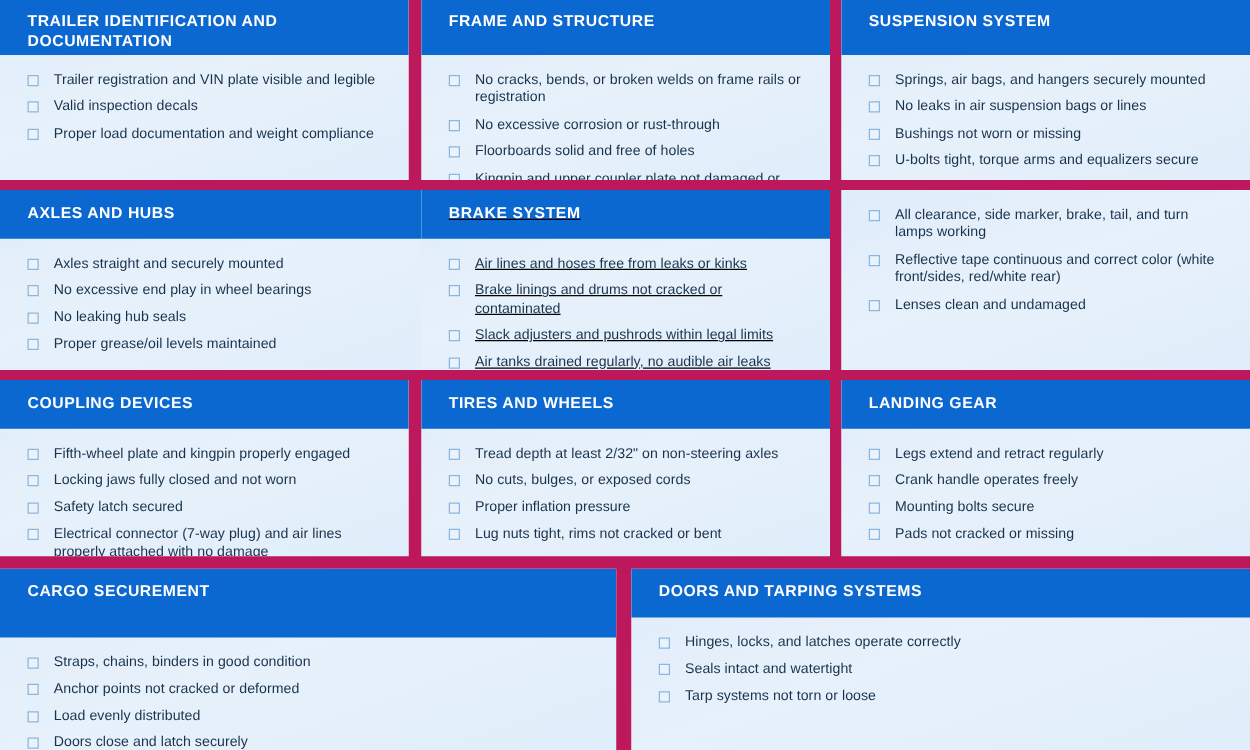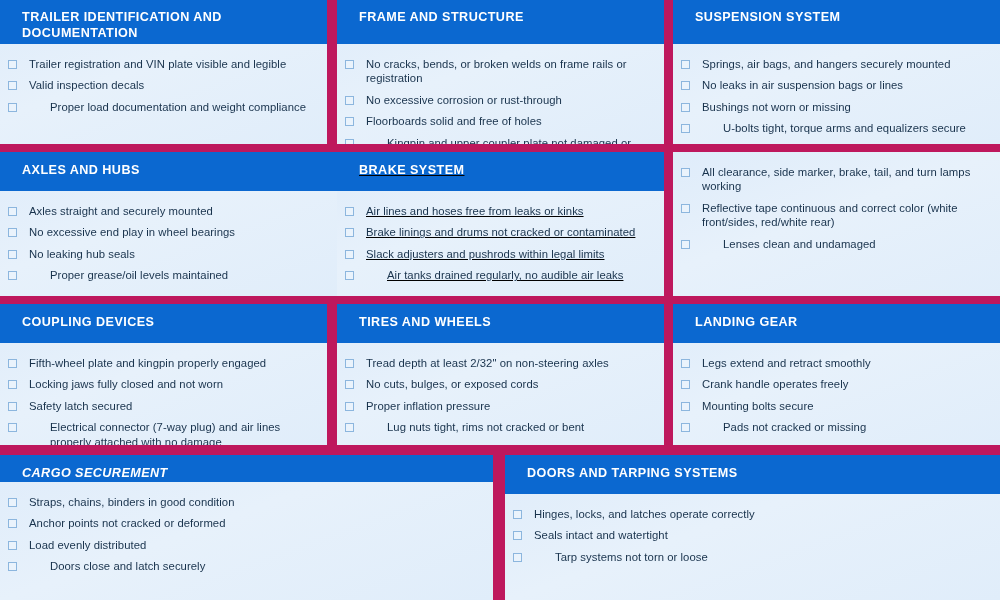--- a/index.html
+++ b/index.html
@@ -34,29 +34,29 @@
     line-height: 15.5px;
     padding: 11px 20px 11px 22px;
     box-sizing: border-box;
     text-transform: uppercase;
   }
   .card-header.tall {
     padding-top: 10px;
     padding-bottom: 10px;
   }
   .card-body {
-    padding: 13px 16px 10px 8px;
+    padding: 13px 16px 10px 22px;
     box-sizing: border-box;
   }
   .chk-item {
     display: flex;
     align-items: flex-start;
     margin-bottom: 7px;
   }
-  .chk-item:last-child { margin-bottom: 0; gap: 21px; }
+  .chk-item:last-child { margin-bottom: 0; }
   .chk-box {
     flex: 0 0 auto;
     width: 9px;
     height: 9px;
     border: 1.2px solid #8cb6de;
     background: #eaf3fc;
     margin-top: 3px;
     margin-right: 12px;
     box-sizing: border-box;
   }
@@ -228,38 +228,38 @@
           <span class="chk-box"></span>
           <span class="chk-text">Lug nuts tight, rims not cracked or bent</span>
         </div>
       </div>
     </div>
     <div class="card" style="left: 673px; top: 304px; width: 327px; height: 141px;">
       <div class="card-header" style="height: 39px;">LANDING GEAR</div>
       <div class="card-body">
         <div class="chk-item">
           <span class="chk-box"></span>
-          <span class="chk-text">Legs extend and retract smoothly</span>
+          <span class="chk-text">Legs extend and retract regularly</span>
         </div>
         <div class="chk-item">
           <span class="chk-box"></span>
           <span class="chk-text">Crank handle operates freely</span>
         </div>
         <div class="chk-item">
           <span class="chk-box"></span>
           <span class="chk-text">Mounting bolts secure</span>
         </div>
         <div class="chk-item">
           <span class="chk-box"></span>
           <span class="chk-text">Pads not cracked or missing</span>
         </div>
       </div>
     </div>
     <div class="card" style="left: 0px; top: 455px; width: 493px; height: 145px;">
-      <div class="card-header" style="height: 27px; font-style: italic;">CARGO SECUREMENT</div>
+      <div class="card-header" style="height: 55px;">CARGO SECUREMENT</div>
       <div class="card-body">
         <div class="chk-item">
           <span class="chk-box"></span>
           <span class="chk-text">Straps, chains, binders in good condition</span>
         </div>
         <div class="chk-item">
           <span class="chk-box"></span>
           <span class="chk-text">Anchor points not cracked or deformed</span>
         </div>
         <div class="chk-item">

